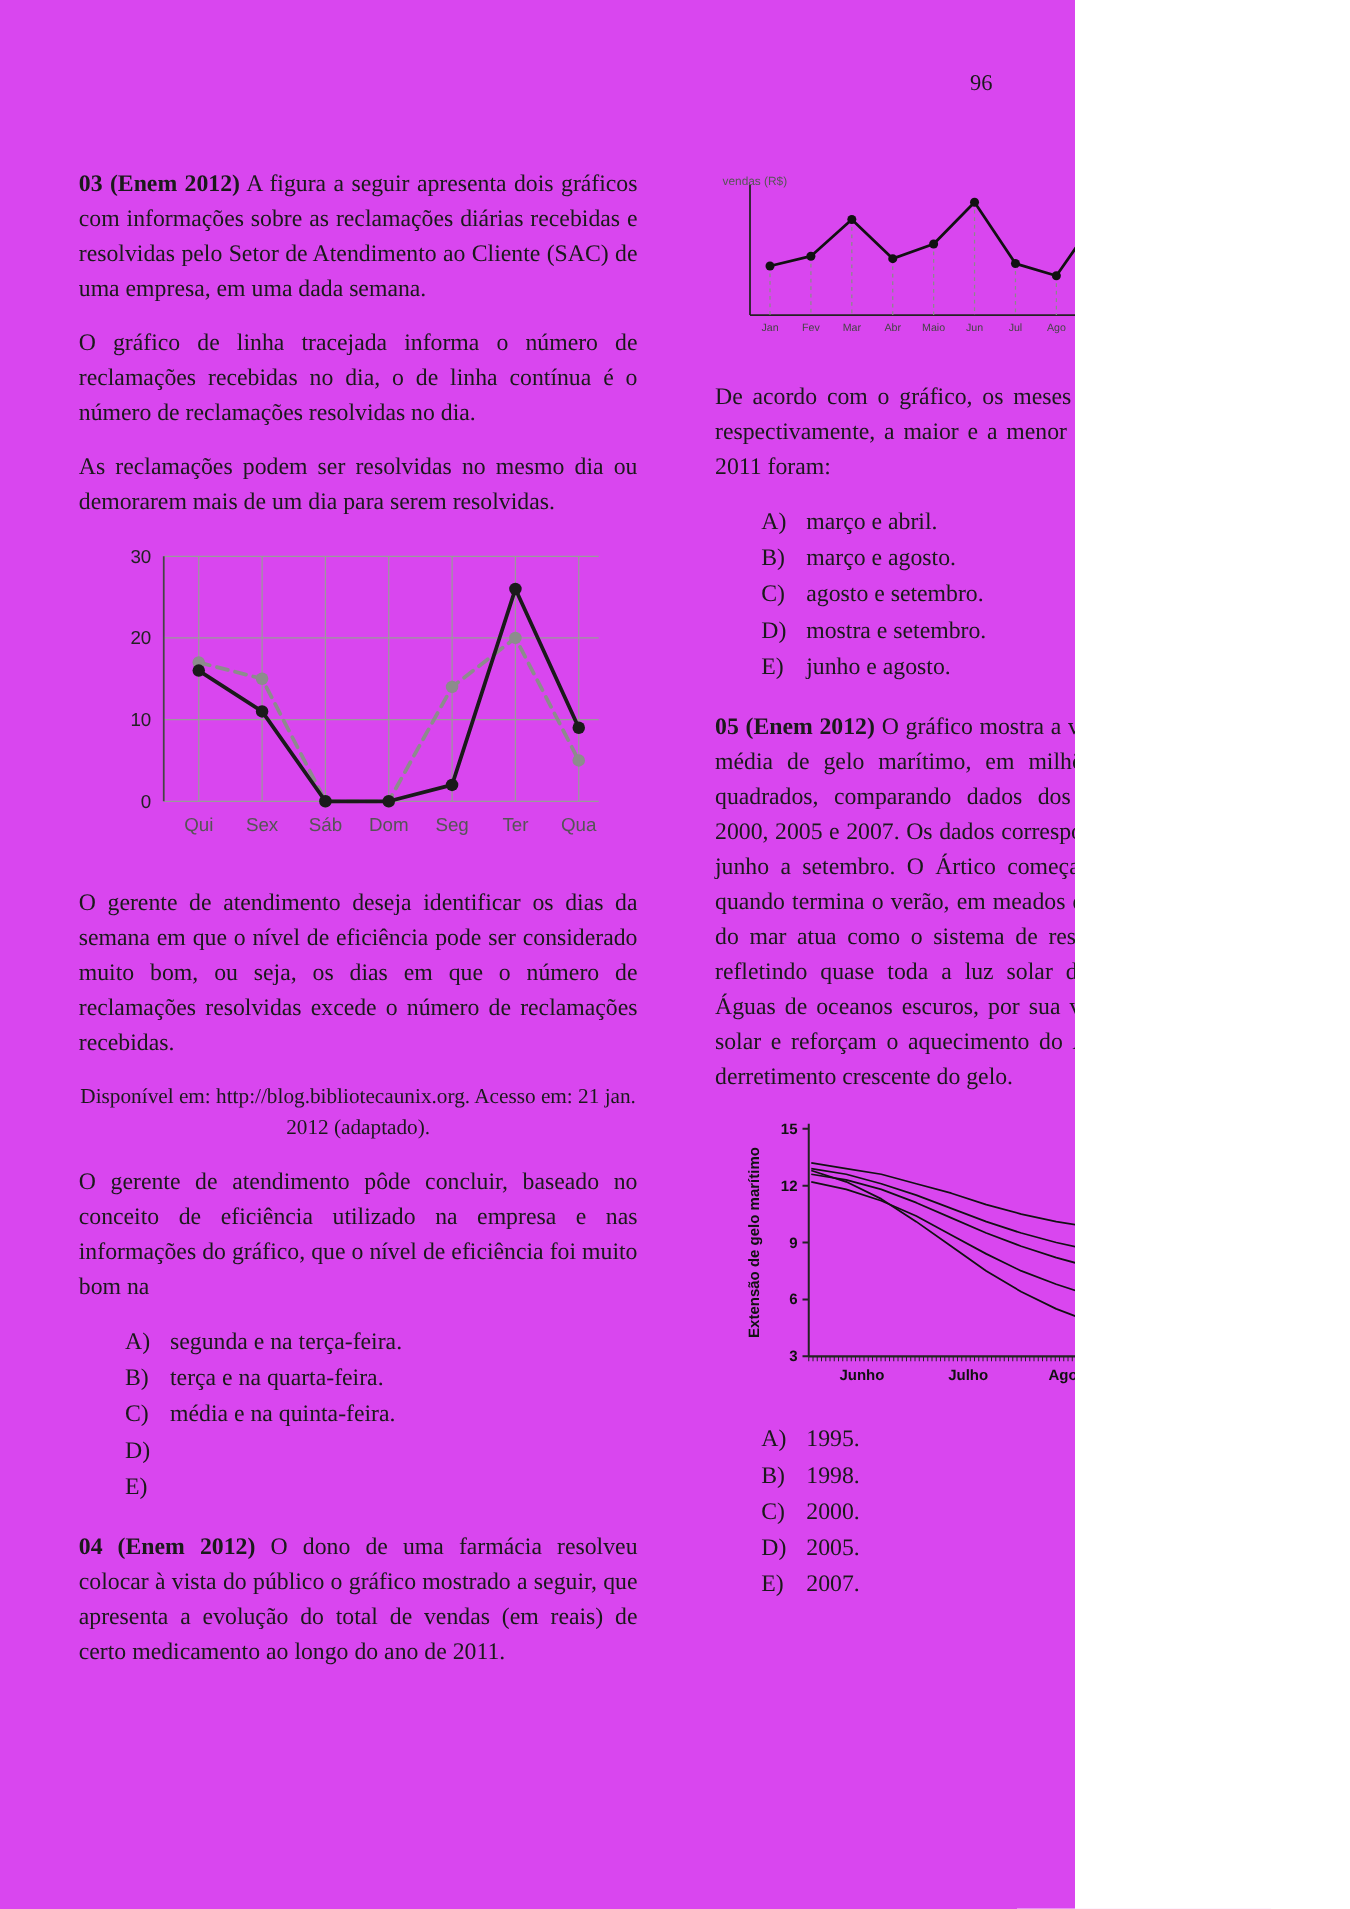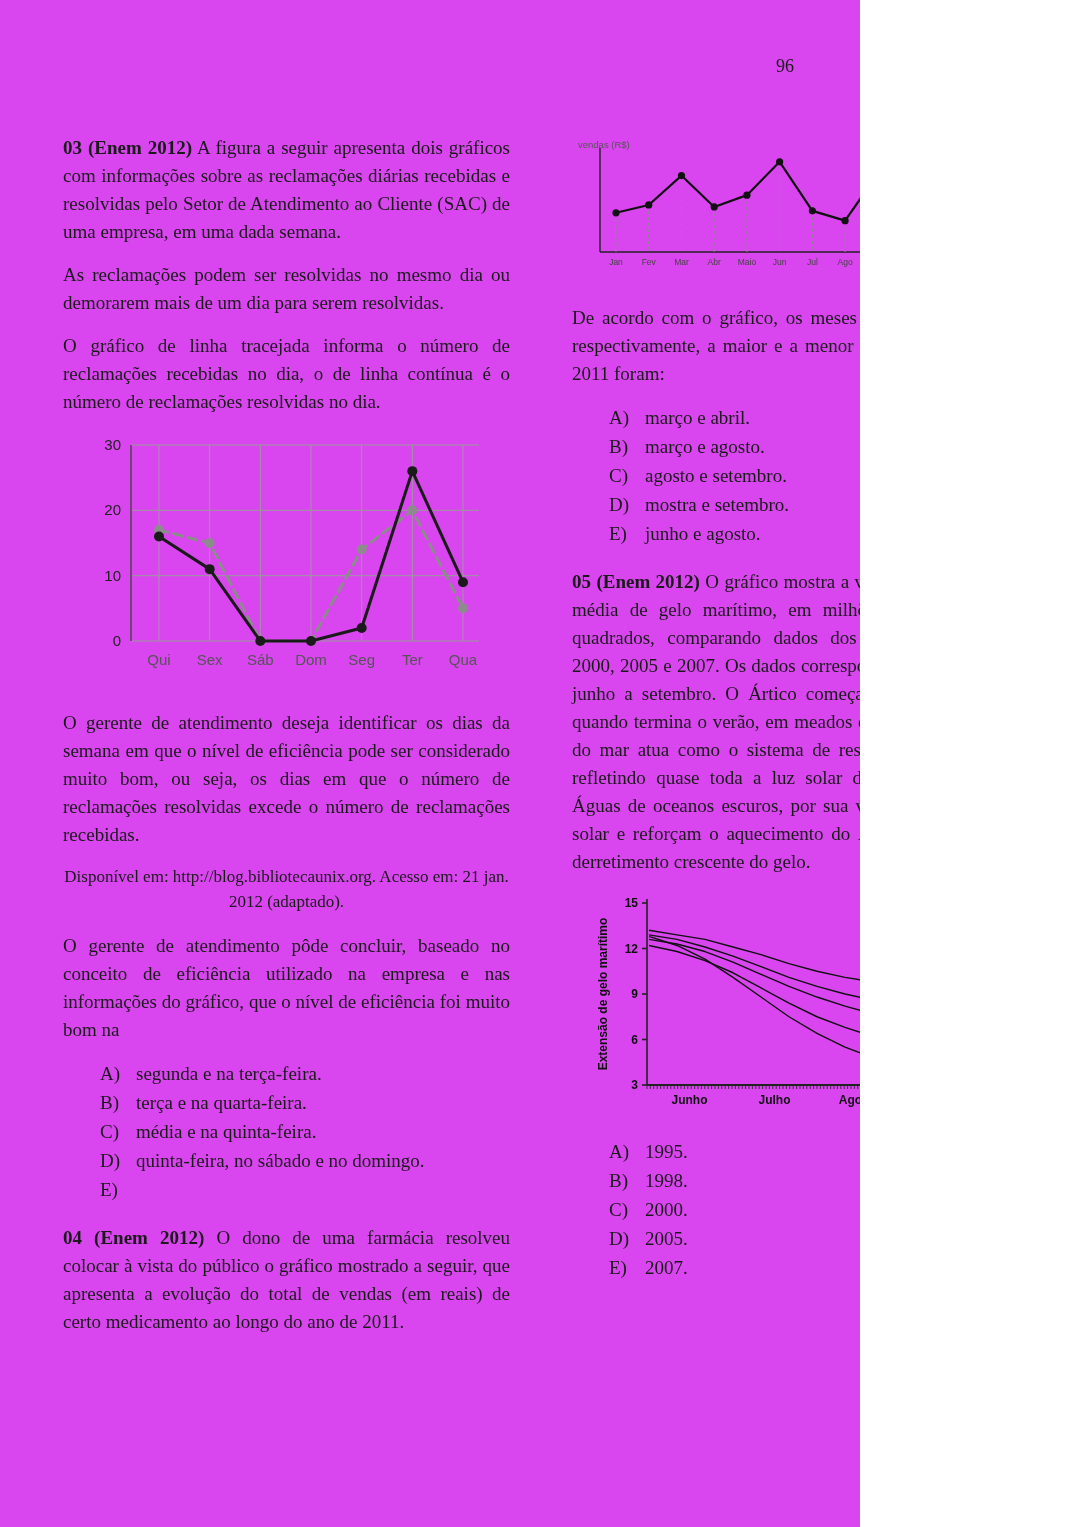--- a/index.html
+++ b/index.html
@@ -47,23 +47,23 @@
 <body>
 
 <div class="page">
 
   <div class="pagenum">96</div>
 
   <div class="col col-left">
 
     <p class="body-text"><b class="q-label">03 (Enem 2012)</b> <span>A figura a seguir apresenta dois gráficos com informações sobre as reclamações diárias recebidas e resolvidas pelo Setor de Atendimento ao Cliente (SAC) de uma empresa, em uma dada semana.</span></p>
 
+    <p class="body-text">O gráfico de linha tracejada informa o número de reclamações recebidas no dia, o de linha contínua é o número de reclamações resolvidas no dia.</p>
+
     <p class="body-text">As reclamações podem ser resolvidas no mesmo dia ou demorarem mais de um dia para serem resolvidas.</p>
-
-    <p class="body-text">O gráfico de linha tracejada informa o número de reclamações recebidas no dia, o de linha contínua é o número de reclamações resolvidas no dia.</p>
 
     <div class="chart sac">
       <svg width="412" height="262" viewBox="0 0 412 262">
           <line x1="50" y1="210" x2="398" y2="210" stroke="#9a9a9a" stroke-width="1"></line>
           <text x="40" y="215" font-size="15" text-anchor="end" fill="#222">0</text>
           <line x1="50" y1="144.66666666666669" x2="398" y2="144.66666666666669" stroke="#9a9a9a" stroke-width="1"></line>
           <text x="40" y="149.66666666666669" font-size="15" text-anchor="end" fill="#222">10</text>
           <line x1="50" y1="79.33333333333334" x2="398" y2="79.33333333333334" stroke="#9a9a9a" stroke-width="1"></line>
           <text x="40" y="84.33333333333334" font-size="15" text-anchor="end" fill="#222">20</text>
           <line x1="50" y1="14" x2="398" y2="14" stroke="#9a9a9a" stroke-width="1"></line>
@@ -116,21 +116,20 @@
       <div class="opt">
           <span class="opt-letter">B)</span>
           <span>terça e na quarta-feira.</span>
         </div>
       <div class="opt">
           <span class="opt-letter">C)</span>
           <span>média e na quinta-feira.</span>
         </div>
       <div class="opt">
           <span class="opt-letter">D)</span>
-          <span>quinta-feira, no sábado e no domingo.</span>
         </div>
       <div class="opt">
           <span class="opt-letter">E)</span>
         </div>
     </div>
 
     <p class="body-text"><b class="q-label">04 (Enem 2012)</b> <span>O dono de uma farmácia resolveu colocar à vista do público o gráfico mostrado a seguir, que apresenta a evolução do total de vendas (em reais) de certo medicamento ao longo do ano de 2011.</span></p>
 
   </div>
 

